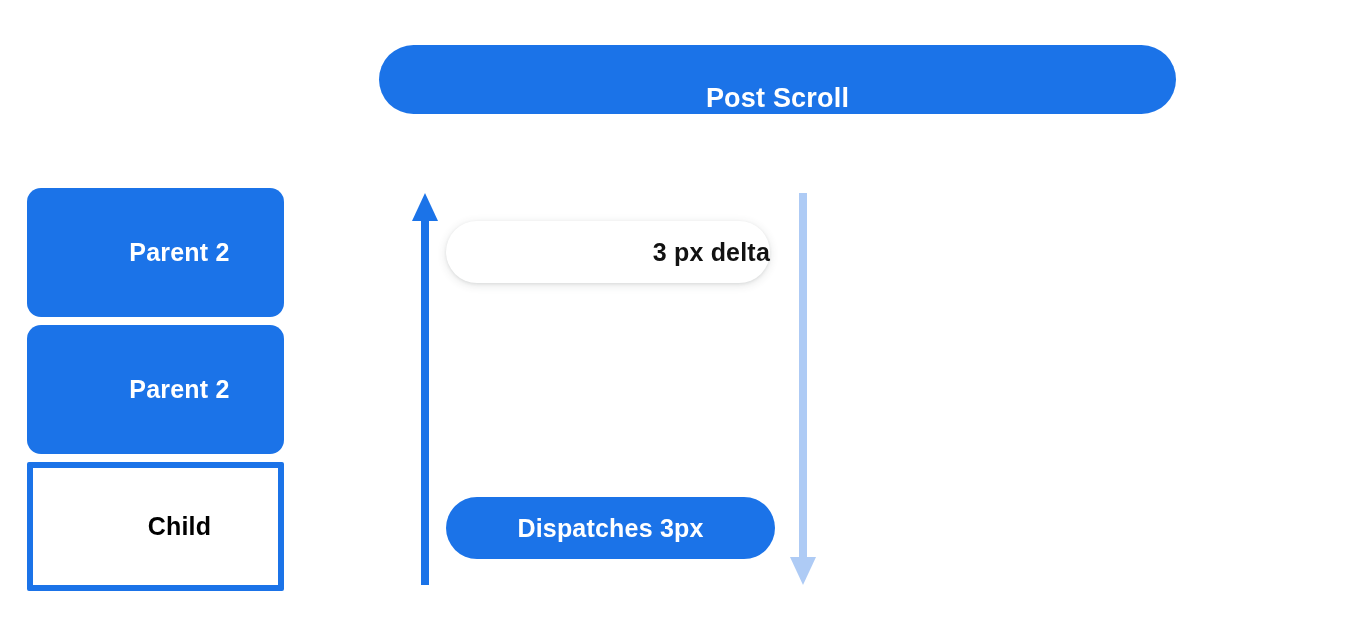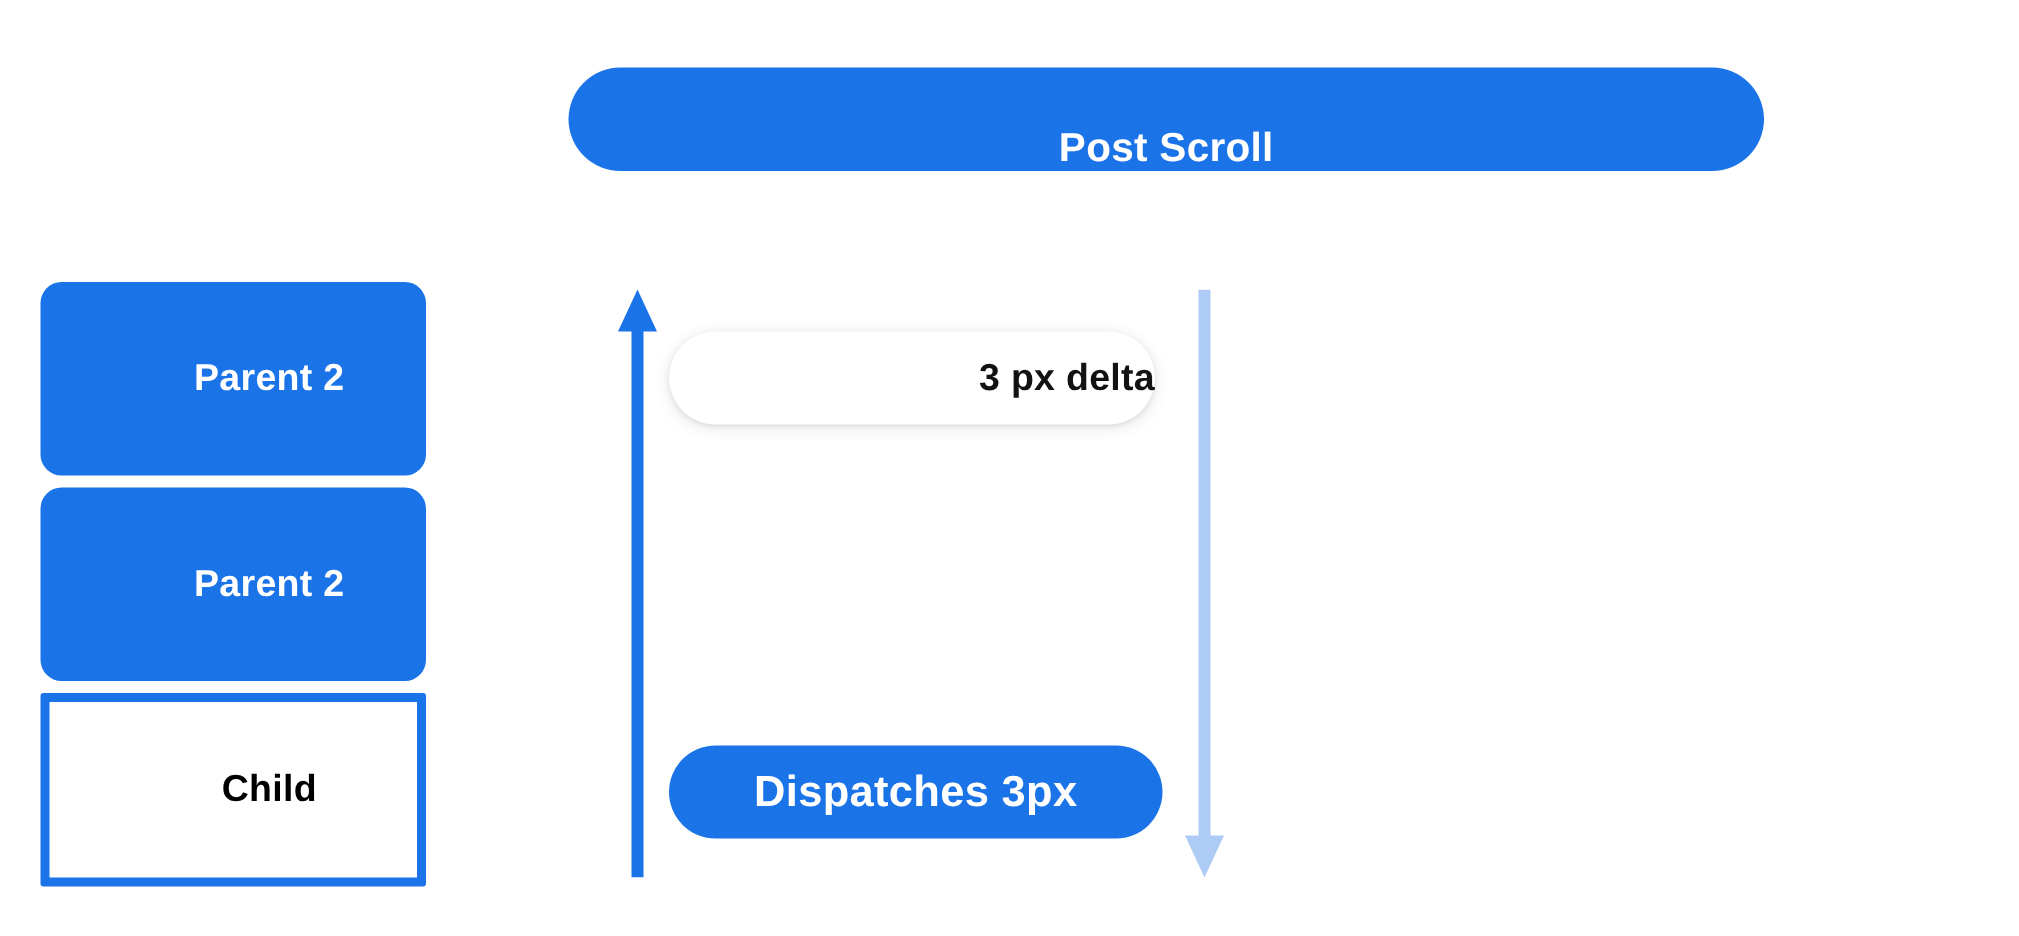--- a/index.html
+++ b/index.html
@@ -132,21 +132,21 @@
     height: 62px;
     background: #1b73e8;
     border-radius: 31px;
     display: flex;
     align-items: center;
     justify-content: center;
     box-sizing: border-box;
   }
   .dispatch-pill-label {
     color: #ffffff;
-    font-size: 29px;
+    font-size: 25px;
     font-weight: bold;
     letter-spacing: 0.2px;
   }
 </style>
 </head>
 <body>
 
 <div class="stage">
 
   <div class="header-pill">

